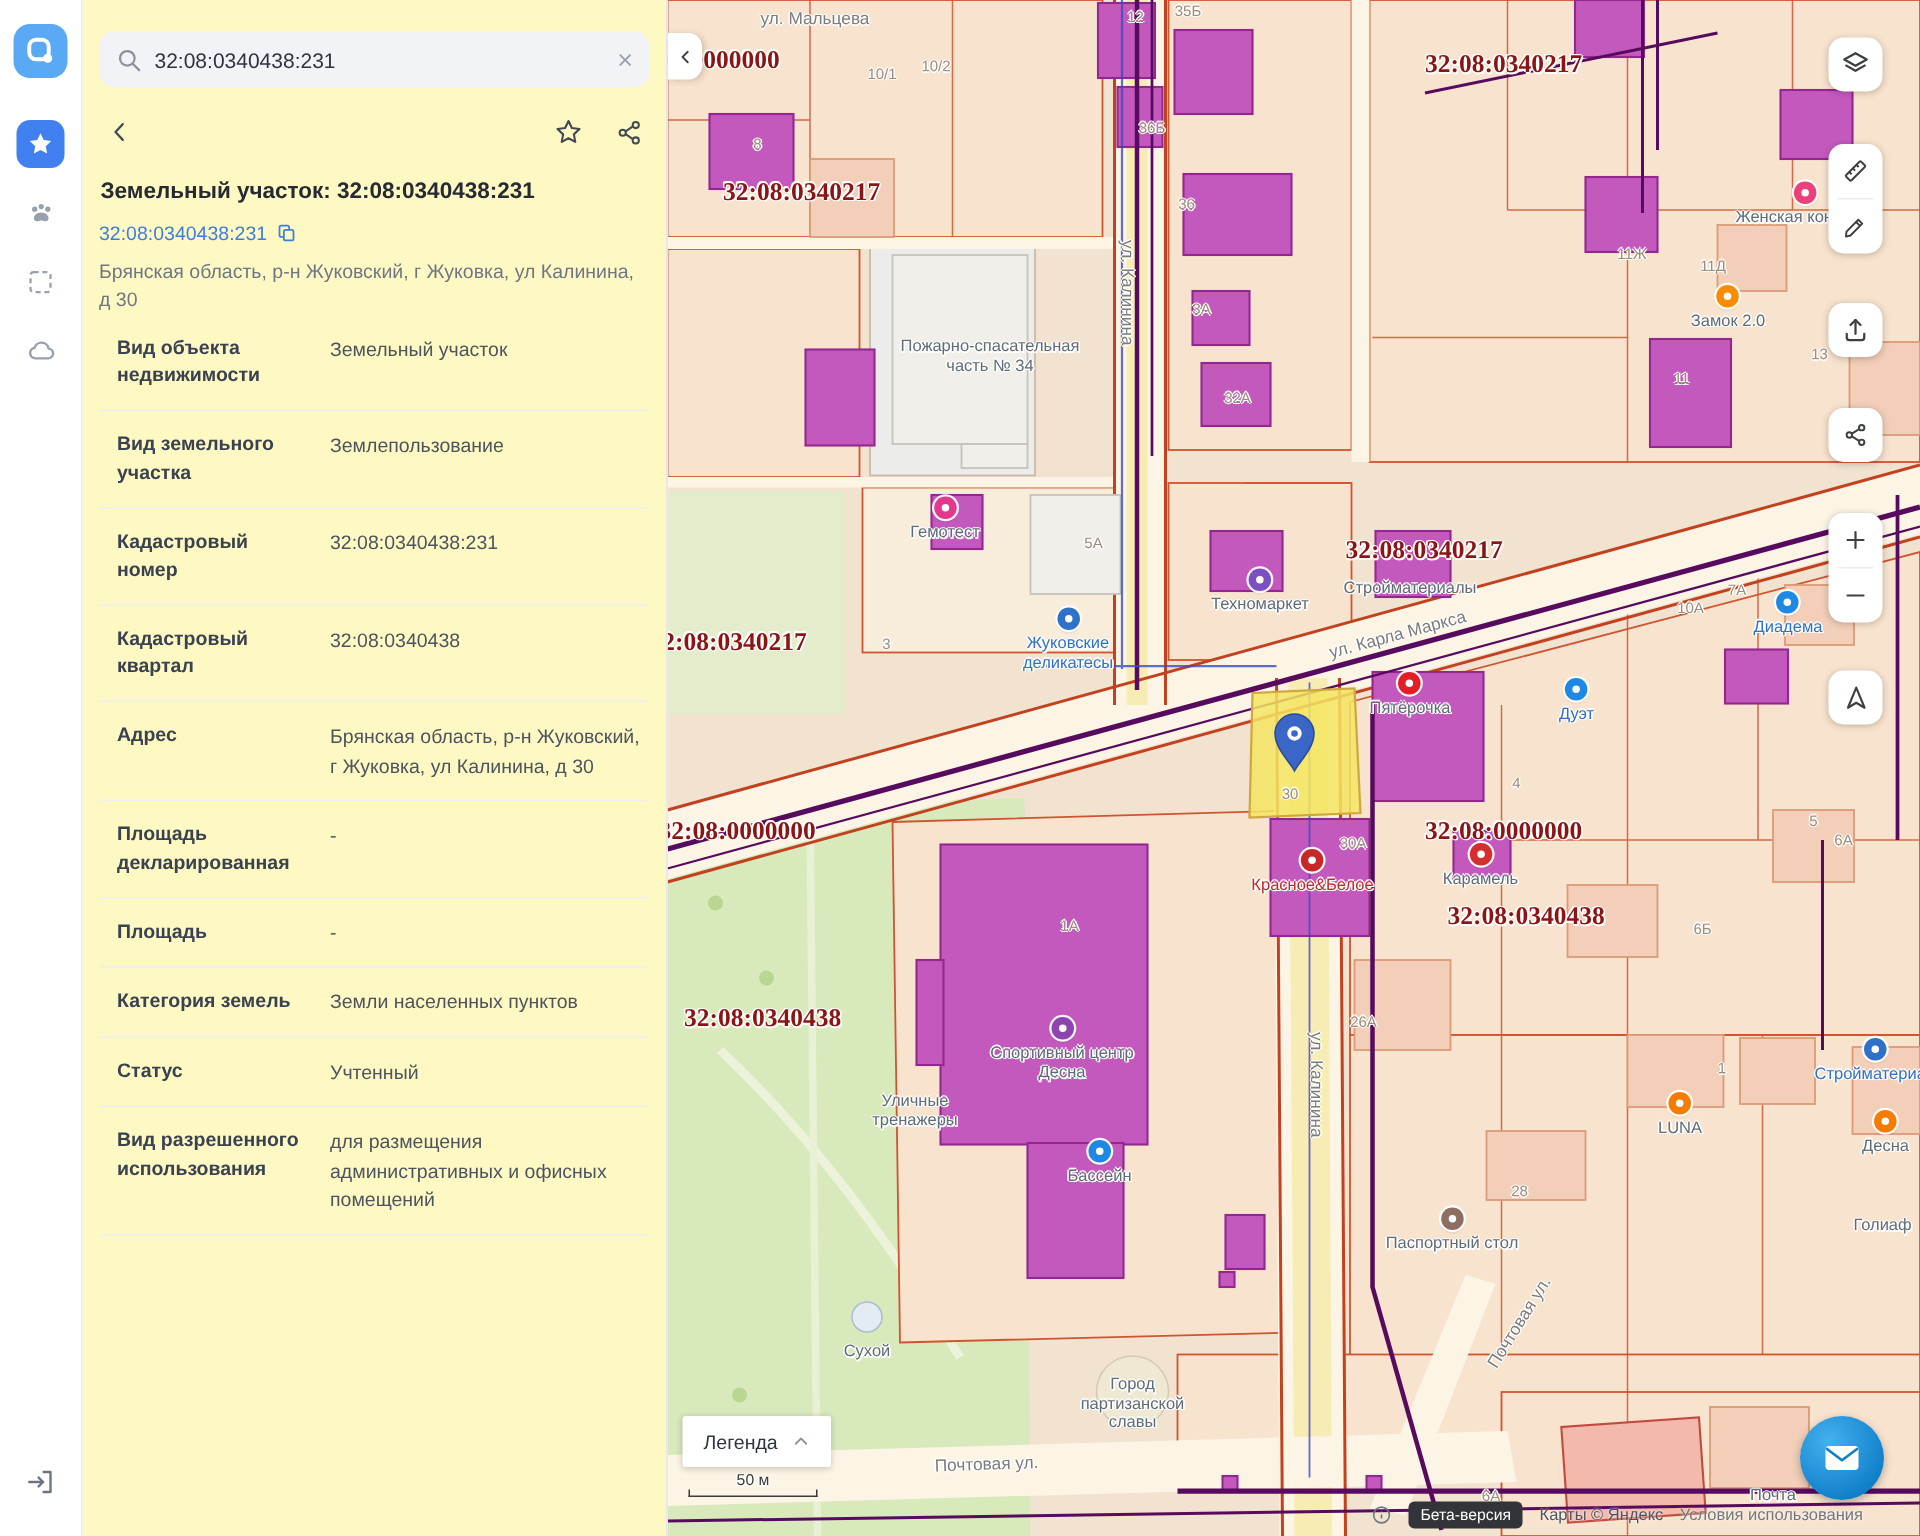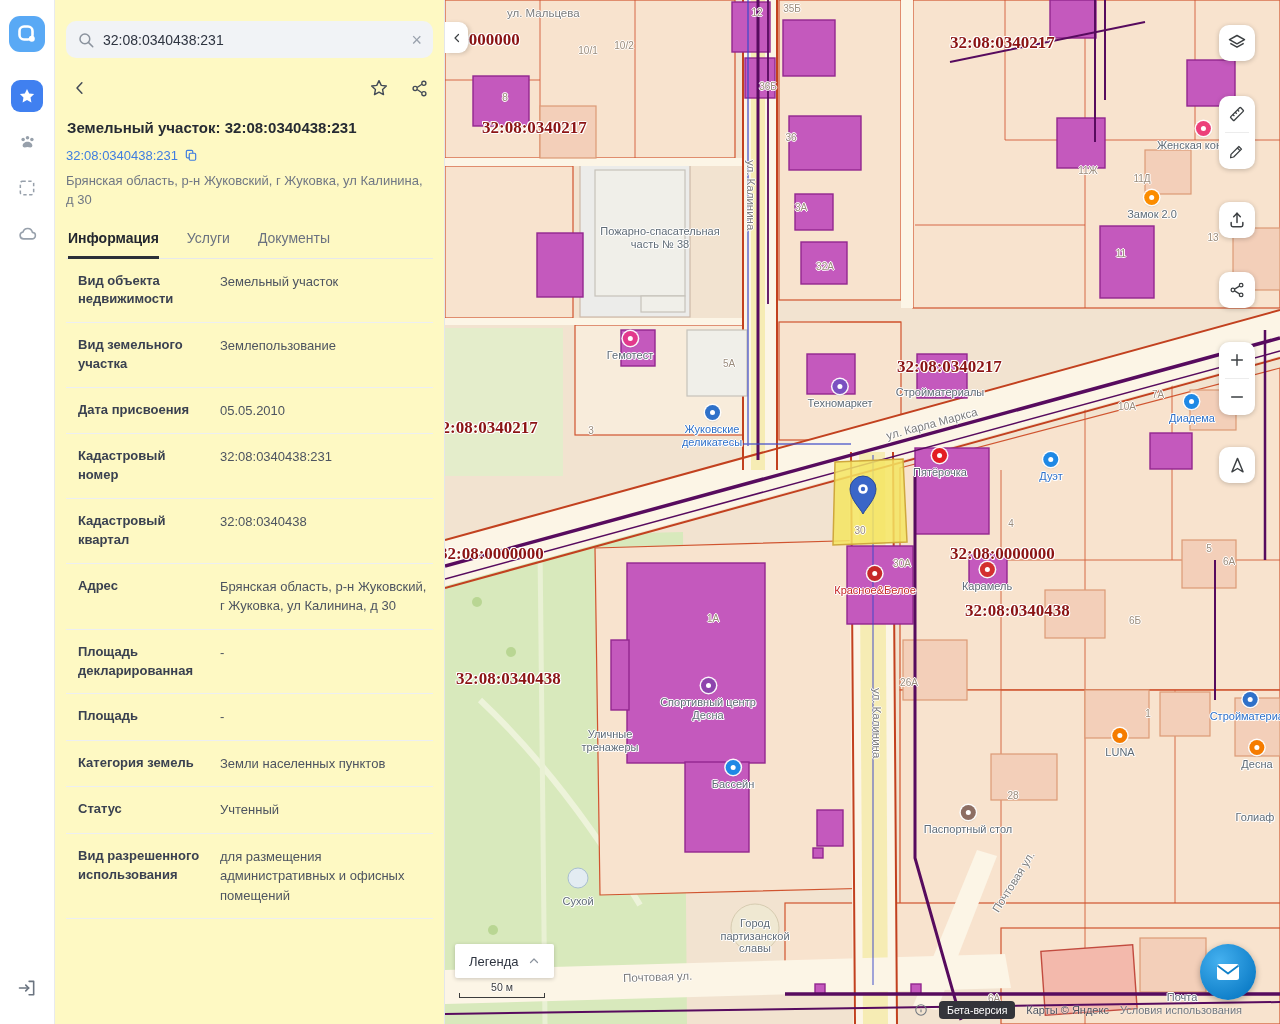--- a/index.html
+++ b/index.html
@@ -155,38 +155,29 @@
     <span>32:08:0340438:231</span>
     <svg width="14" height="14" viewBox="0 0 24 24" fill="none" stroke="#3f7de0" stroke-width="2">
       <rect x="9" y="9" width="11" height="12" rx="2"></rect>
         <path d="M15 9V6a2 2 0 0 0-2-2H6a2 2 0 0 0-2 2v9a2 2 0 0 0 2 2h3"></path>
     </svg>
   </div>
 
   <p class="paddr">Брянская область, р-н Жуковский, г Жуковка, ул Калинина, д 30</p>
 
 
-  <div class="tabs">
-    <span class="tab active">Информация</span>
-    <span class="tab">Услуги</span>
-    <span class="tab">Документы</span>
-  </div>
 
   <div>
     <div class="irow">
         <div class="ilabel">Вид объекта недвижимости</div>
         <div class="ivalue">Земельный участок</div>
       </div>
     <div class="irow">
         <div class="ilabel">Вид земельного участка</div>
         <div class="ivalue">Землепользование</div>
-      </div>
-    <div class="irow">
-        <div class="ilabel">Дата присвоения</div>
-        <div class="ivalue">05.05.2010</div>
       </div>
     <div class="irow">
         <div class="ilabel">Кадастровый номер</div>
         <div class="ivalue">32:08:0340438:231</div>
       </div>
     <div class="irow">
         <div class="ilabel">Кадастровый квартал</div>
         <div class="ivalue">32:08:0340438</div>
       </div>
     <div class="irow">
@@ -361,21 +352,21 @@
     <span class="cad" style="left:11px;top:669px">32:08:0340438</span>
 
     <span class="street" style="left:62px;top:7px">ул. Мальцева</span>
     <span class="street" style="left:312px;top:160px;transform:rotate(90deg)">ул. Калинина</span>
     <span class="street" style="left:440px;top:430px;transform:rotate(-15deg)">ул. Карла Маркса</span>
     <span class="street" style="left:438px;top:688px;transform:rotate(90deg)">ул. Калинина</span>
     <span class="street" style="left:178px;top:972px;transform:rotate(-2deg)">Почтовая ул.</span>
     <span class="street" style="left:545px;top:908px;transform:rotate(-58deg)">Почтовая ул.</span>
 
     <div class="poi" style="left:215px;top:222px">
-        <span class="poi-txt wrap" style="width:120px">Пожарно-спасательная часть № 38</span>
+        <span class="poi-txt wrap" style="width:120px">Пожарно-спасательная часть № 34</span>
       </div>
     <div class="poi" style="left:185px;top:331px">
         <span class="poi-ico" style="background:#e2398c"></span>
         <span class="poi-txt">Гемотест</span>
       </div>
     <div class="poi" style="left:267px;top:405px">
         <span class="poi-ico" style="background:#2f71c9"></span>
         <span class="poi-txt wrap blue" style="width:88px">Жуковские деликатесы</span>
       </div>
     <div class="poi" style="left:395px;top:379px">

